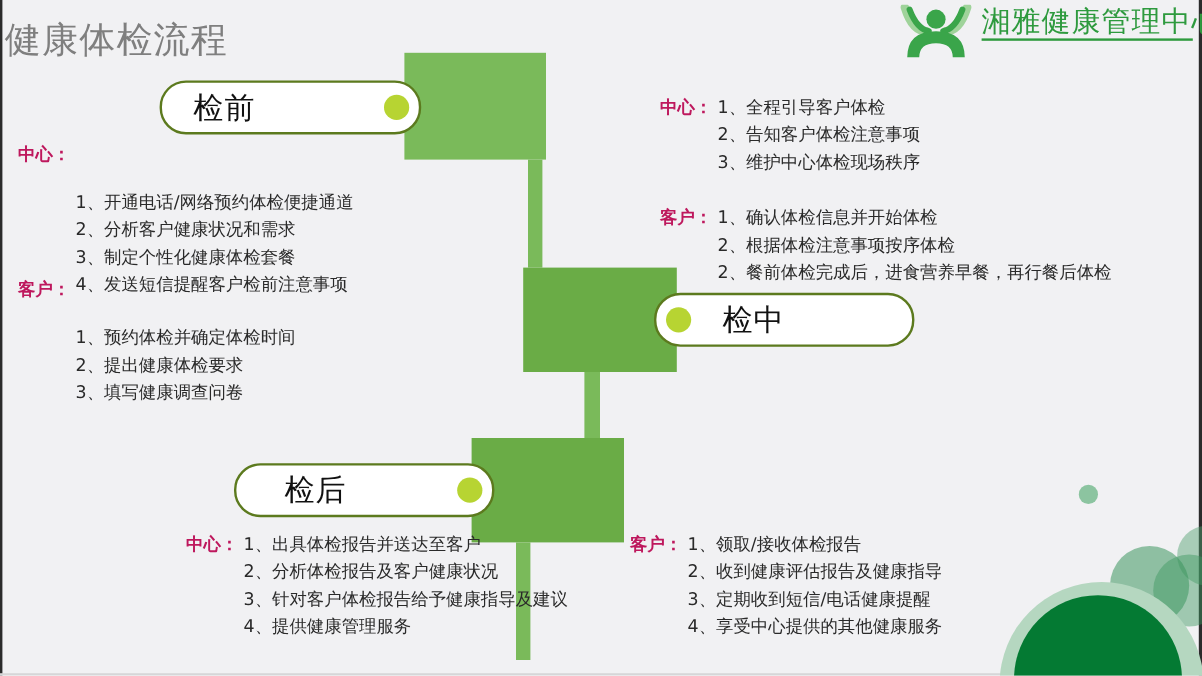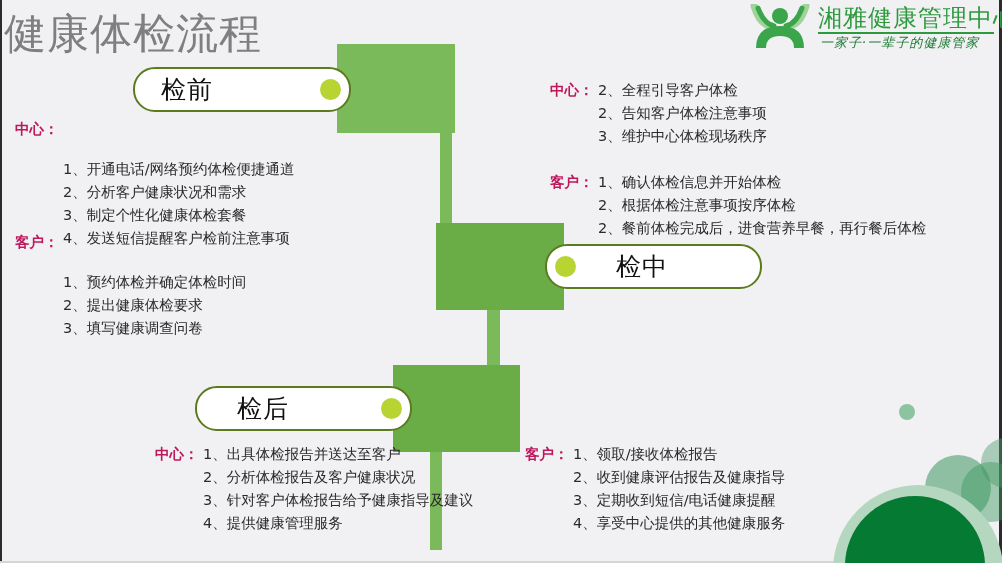--- a/index.html
+++ b/index.html
@@ -7,21 +7,21 @@
     width:1002px; height:563px; overflow:hidden; position:relative;
     background:#f1f1f3;
     font-family:"DejaVu Sans","Liberation Sans",sans-serif;
   }
   .frame-left { position:absolute; left:0; top:0; width:2px; height:563px; background:#2b2b2b; }
   .frame-right { position:absolute; right:0; top:0; width:3px; height:563px; background:#2b2b2b; }
   .frame-bottom { position:absolute; left:0; bottom:0; width:1002px; height:2px; background:#d6d6d8; }
 
   .title {
     position:absolute; left:4px; top:10px;
-    font-size:42px; color:#7f7f7f; letter-spacing:1px; line-height:48px;text-align:right;
+    font-size:30px; color:#7f7f7f; letter-spacing:1px; line-height:48px;text-align:right;
   }
 
   
   .logo { position:absolute; left:750px; top:2px; width:248px; height:50px; }
   .logo-icon { position:absolute; left:0; top:2px; width:60px; height:44px; }
   .logo-name {
     position:absolute; left:68px; top:0; font-size:24px; line-height:32px;
     color:#2e9a3e; letter-spacing:1px; white-space:nowrap;
   }
   .logo-rule { position:absolute; left:68px; top:30px; width:176px; height:2px; background:#2e9a3e; }
@@ -48,21 +48,21 @@
     position:absolute; top:0; font-size:25px; font-weight:normal; color:#111;
     line-height:41px; letter-spacing:1px;text-align:center;
   }
   .pill .dot {
     position:absolute; top:10px; width:21px; height:21px; border-radius:50%; background:#b7d432;
   }
   .pill-pre { left:133px; top:67px; width:214px; }
   .pill-pre .label { left:26px; }
   .pill-pre .dot { right:8px; }
   .pill-mid { left:545px; top:244px; width:213px; }
-  .pill-mid .label { left:69px; }
+  .pill-mid .label { left:55px; }
   .pill-mid .dot { left:8px; }
   .pill-post { left:195px; top:386px; width:213px; }
   .pill-post .label { left:40px; }
   .pill-post .dot { right:8px; }
 
   
   .section { position:absolute; font-size:14.5px; color:#2a2a2a; line-height:23px; white-space:nowrap; }
   .section .row { position:relative; height:23px; }
   .section .who {
     position:absolute; left:0; top:0; color:#be185d; font-weight:bold;
@@ -96,21 +96,20 @@
   <svg class="logo-icon" viewBox="0 0 60 44">
     <path d="M4 2 Q10 22 22 22" stroke="#9fd39a" stroke-width="7" fill="none" stroke-linecap="round"></path>
     <path d="M56 2 Q50 22 38 22" stroke="#9fd39a" stroke-width="7" fill="none" stroke-linecap="round"></path>
     <path d="M8 4 Q14 20 24 22" stroke="#3aa54a" stroke-width="5" fill="none" stroke-linecap="round"></path>
     <path d="M52 4 Q46 20 36 22" stroke="#3aa54a" stroke-width="5" fill="none" stroke-linecap="round"></path>
     <circle cx="30" cy="12" r="8" fill="#3aa54a"></circle>
     <path d="M6 44 Q6 22 30 22 Q54 22 54 44 L44 44 Q44 32 30 32 Q16 32 16 44 Z" fill="#3aa54a"></path>
   </svg>
   <div class="logo-name">湘雅健康管理中心</div>
   <div class="logo-rule"></div>
-  <div class="logo-slogan">一家子·一辈子的健康管家</div>
 </div>
 
 <div class="block block-top"></div>
 <div class="block stem-top"></div>
 <div class="block block-mid"></div>
 <div class="block stem-mid"></div>
 <div class="block block-bot"></div>
 <div class="block stem-bot"></div>
 
 <div class="bubble" style="left:899px;top:404px;width:16px;height:16px;background:#8cc4a0;"></div>
@@ -158,21 +157,21 @@
       <span class="item">2、提出健康体检要求</span>
     </div>
   <div class="row">
       <span class="item">3、填写健康调查问卷</span>
     </div>
 </div>
 
 <div class="section sec-mid-center">
   <div class="row">
       <span class="who">中心：</span>
-      <span class="item">2、全程引导客户体检</span>
+      <span class="item">1、全程引导客户体检</span>
     </div>
   <div class="row">
       <span class="item">2、告知客户体检注意事项</span>
     </div>
   <div class="row">
       <span class="item">3、维护中心体检现场秩序</span>
     </div>
 </div>
 
 <div class="section sec-mid-client">

